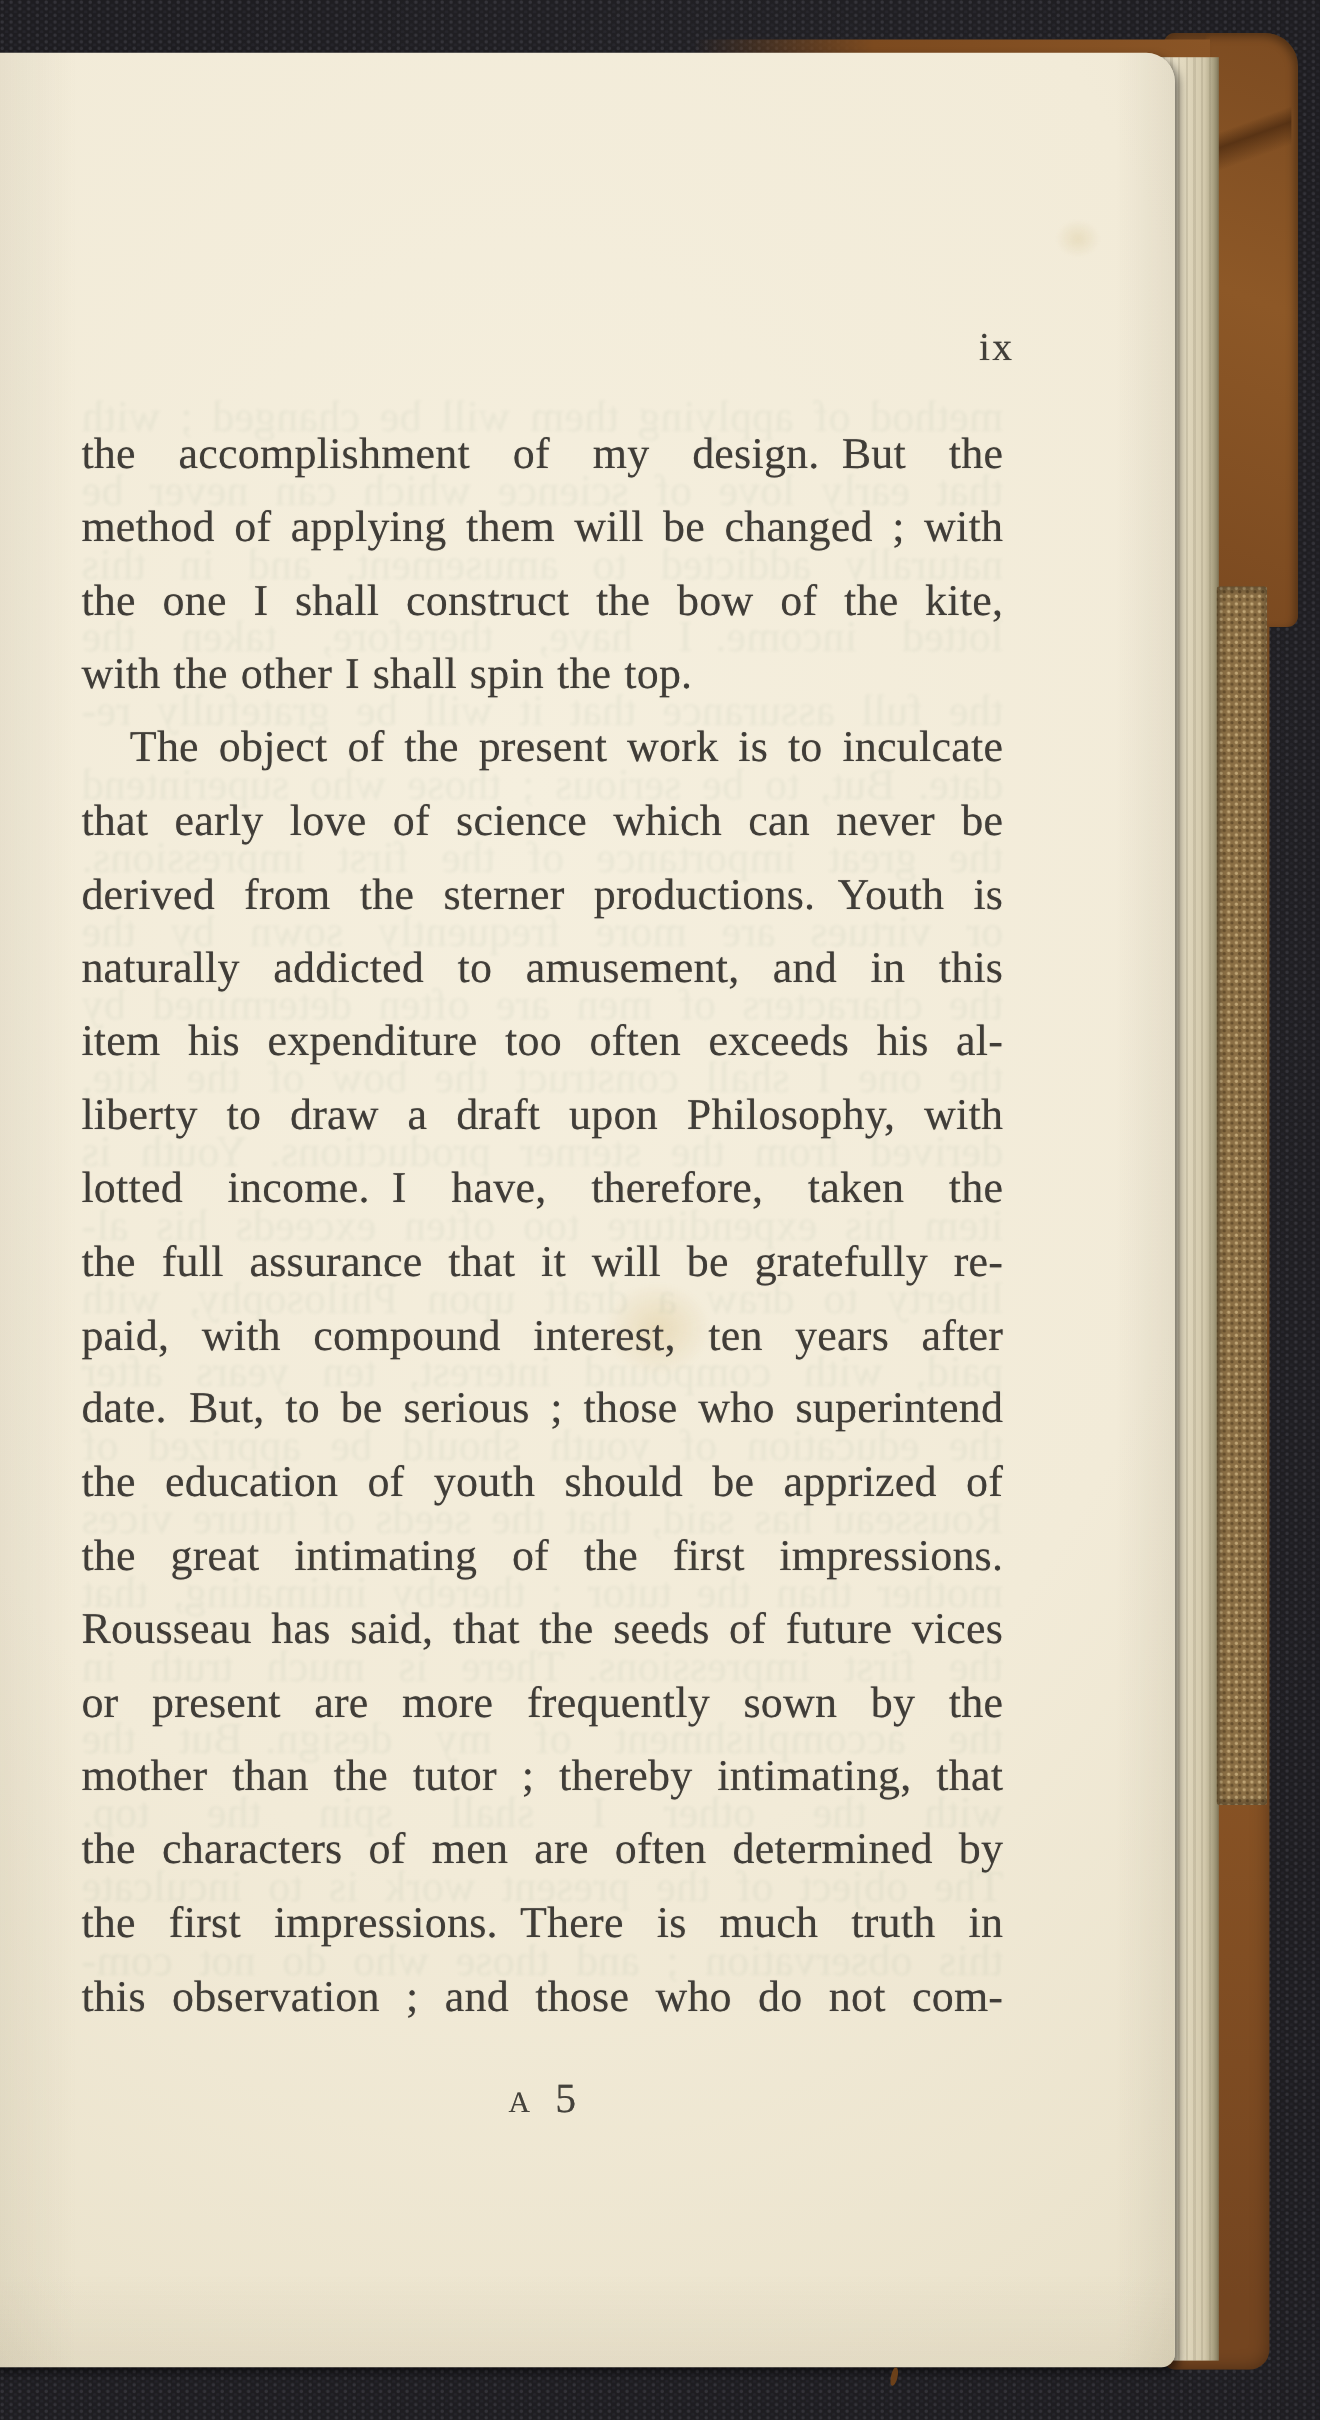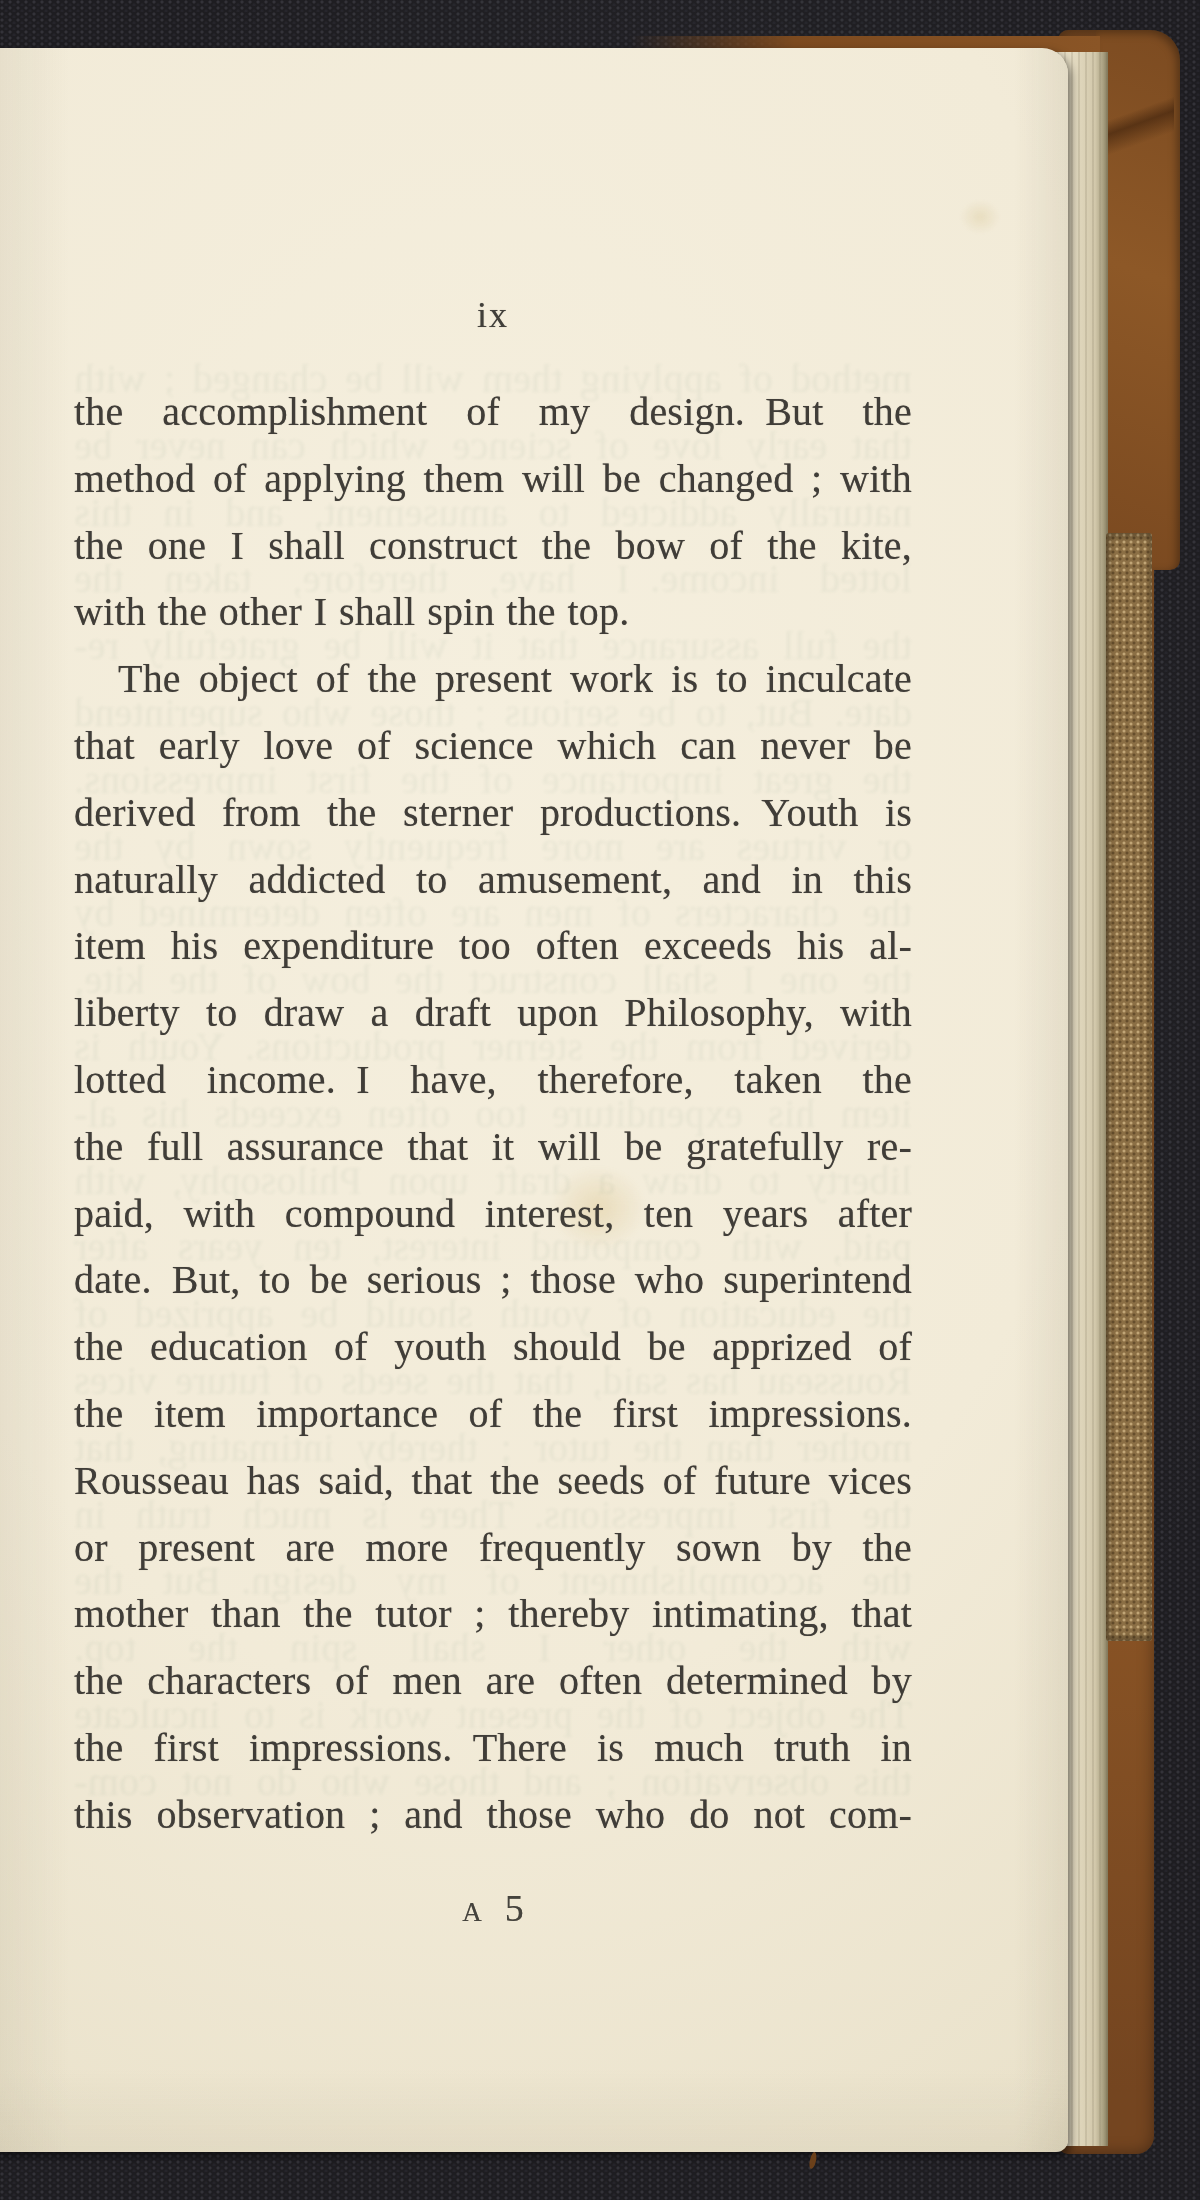--- a/index.html
+++ b/index.html
@@ -75,21 +75,21 @@
     position:absolute;left:966px;top:152px;width:40px;height:34px;border-radius:50%;
     background:radial-gradient(closest-side, rgba(190,160,80,.18), rgba(190,160,80,0));
     filter:blur(1.5px);
   }
   .fleck{
     position:absolute;left:816px;top:2104px;width:6px;height:17px;
     background:#744519;border-radius:45% 60% 50% 55%;transform:rotate(14deg);opacity:.9;
   }
   
   .folio{
-    position:absolute;left:74px;top:294px;width:838px;text-align:center;
+    position:absolute;left:84px;top:294px;width:838px;text-align:right;
     font-size:36px;color:#413f3a;letter-spacing:2px;
     text-shadow:0 0 .7px rgba(62,58,52,.65);
   }
   .textblock{
     position:absolute;left:74px;top:379px;width:838px;
     font-size:40px;line-height:66.8px;color:#403d38;
     letter-spacing:.2px;word-spacing:1.5px;
     text-shadow:0 0 .7px rgba(62,58,52,.6);
   }
   .textblock .ln{text-align:justify;text-align-last:justify;white-space:nowrap;}
@@ -159,21 +159,21 @@
     <div class="ln">that early love of science which can never be</div>
     <div class="ln">derived from the sterner productions. Youth is</div>
     <div class="ln">naturally addicted to amusement, and in this</div>
     <div class="ln">item his expenditure too often exceeds his al-</div>
     <div class="ln">liberty to draw a draft upon Philosophy, with</div>
     <div class="ln">lotted income. I have, therefore, taken the</div>
     <div class="ln">the full assurance that it will be gratefully re-</div>
     <div class="ln">paid, with compound interest, ten years after</div>
     <div class="ln">date. But, to be serious ; those who superintend</div>
     <div class="ln">the education of youth should be apprized of</div>
-    <div class="ln">the item importance of the first impressions.</div>
+    <div class="ln">the great intimating of the first impressions.</div>
     <div class="ln">Rousseau has said, that the seeds of future vices</div>
     <div class="ln">or present are more frequently sown by the</div>
     <div class="ln">mother than the tutor ; thereby intimating, that</div>
     <div class="ln">the characters of men are often determined by</div>
     <div class="ln">the first impressions. There is much truth in</div>
     <div class="ln">this observation ; and those who do not com-</div>
   </div>
 
   <div class="signature">
     <span class="gath">A</span><span class="leaf">5</span>

